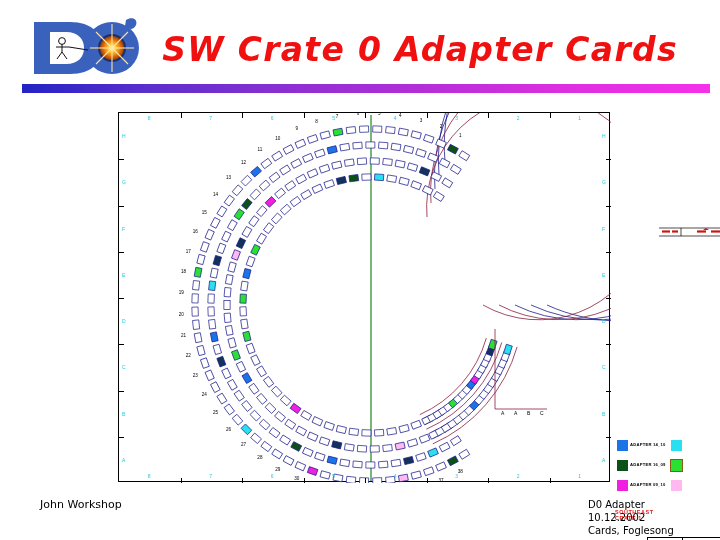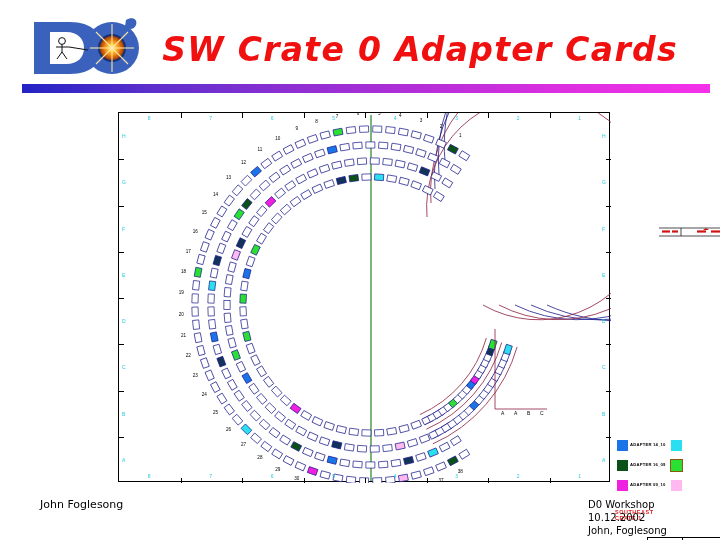--- a/index.html
+++ b/index.html
@@ -523,19 +523,19 @@
 
     <div id="crate-label">SOUTHEAST CRATE 1</div>
 
     <div id="tblock">
 
       <div class="tb-vline" style="left:34px;height:32px"></div>
 
     </div>
   </div>
 
-  <div id="f-left">John Foglesong</div>
+  <div id="f-left">John Workshop</div>
   <div id="f-right">
-    <div>D0 Workshop</div>
+    <div>D0 Adapter</div>
     <div>10.12.2002</div>
-    <div>John, Foglesong</div>
+    <div>Cards, Foglesong</div>
   </div>
 </div>
 
 </body></html>

